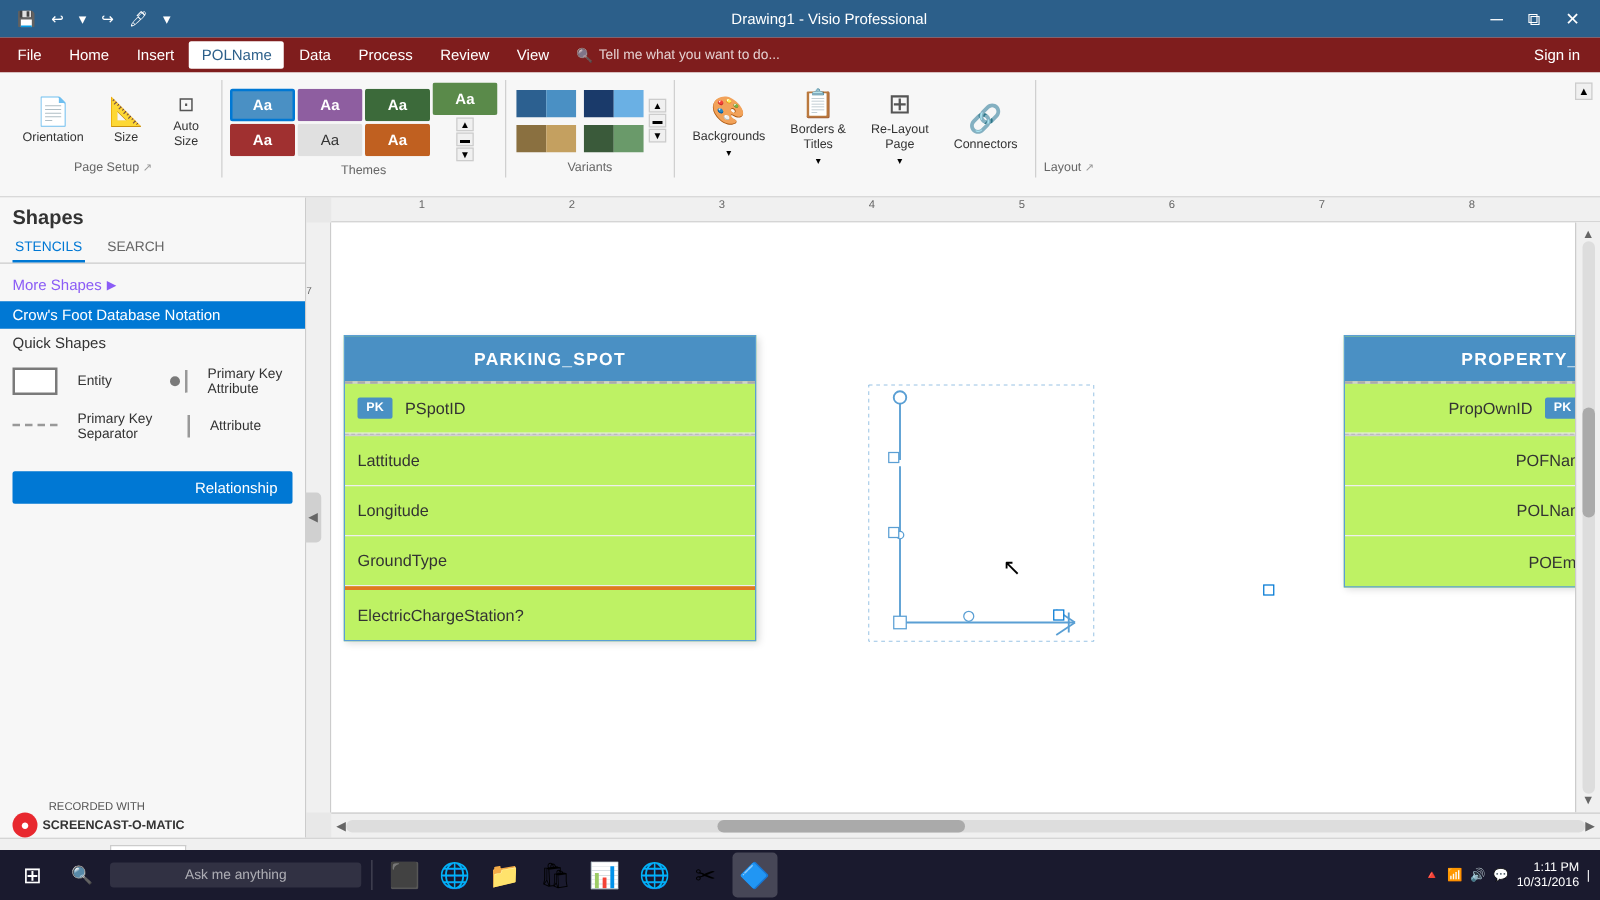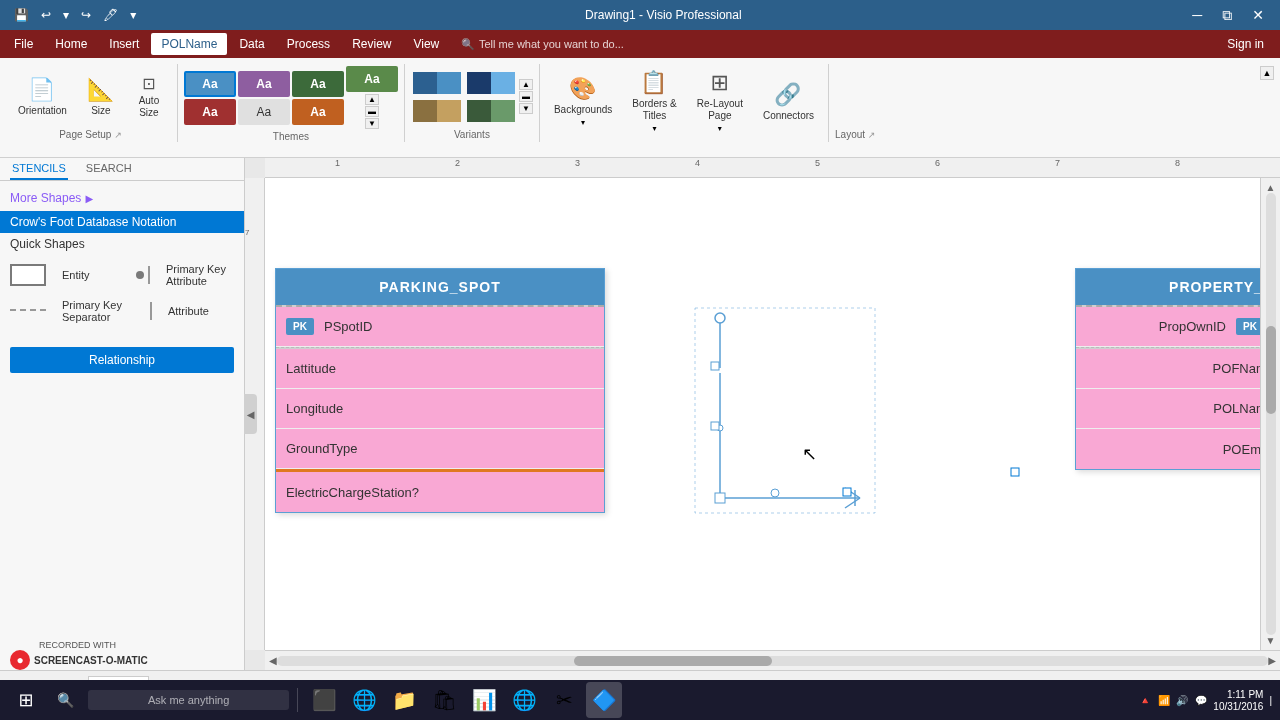--- a/index.html
+++ b/index.html
@@ -154,21 +154,21 @@
     
     .relationship-btn {
       margin: 4px 10px;
       padding: 6px 12px;
       background: #0078d4;
       color: white;
       border: none;
       border-radius: 2px;
       font-size: 12px;
       cursor: pointer;
-      text-align: center;
+      text-align: right;
     }
 
     
     #collapse-btn {
       position: absolute;
       right: -13px;
       top: 50%;
       transform: translateY(-50%);
       width: 13px;
       height: 40px;
@@ -230,21 +230,21 @@
       overflow: hidden;
     }
 
     
     .ruler-tick { position: absolute; font-size: 9px; color: #666; }
 
     
     .db-table {
       position: absolute;
       border: 1px solid #5a9fd4;
-      background: #f9a8d4;
+      background: #bef264;
       box-shadow: 2px 2px 6px rgba(0,0,0,0.15);
     }
     .db-table-header {
       background: #4a90c4;
       color: white;
       font-size: 14px;
       font-weight: bold;
       text-align: center;
       padding: 10px;
       letter-spacing: 1px;
@@ -648,20 +648,21 @@
 
     <div style="margin-left:auto; display:flex; align-items:flex-start; padding:2px;">
       <div style="width:14px;height:14px;background:#f0f0f0;border:1px solid #ccc;display:flex;align-items:center;justify-content:center;cursor:pointer;font-size:9px;">▲</div>
     </div>
   </div>
 </div>
 
 <div id="main-layout">
 
   <div id="left-panel">
+    <div id="shapes-header">Shapes</div>
     <div id="shapes-tabs">
       <span class="shapes-tab active">STENCILS</span>
       <span class="shapes-tab">SEARCH</span>
     </div>
 
     <div id="more-shapes">
       <span>More Shapes</span>
       <span class="arrow">▶</span>
     </div>
 

